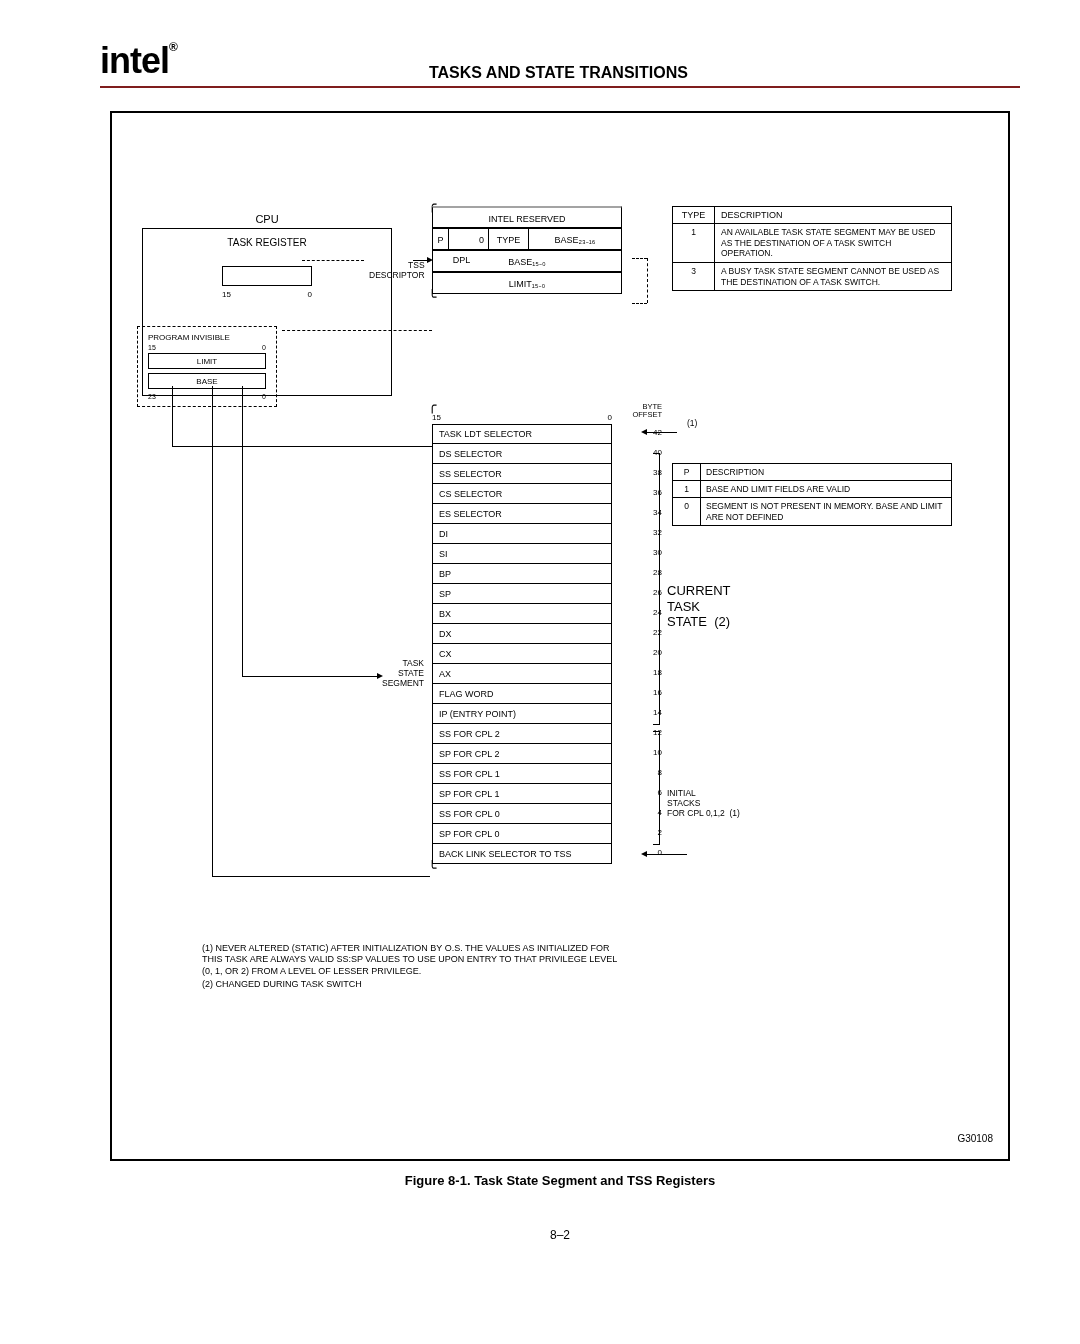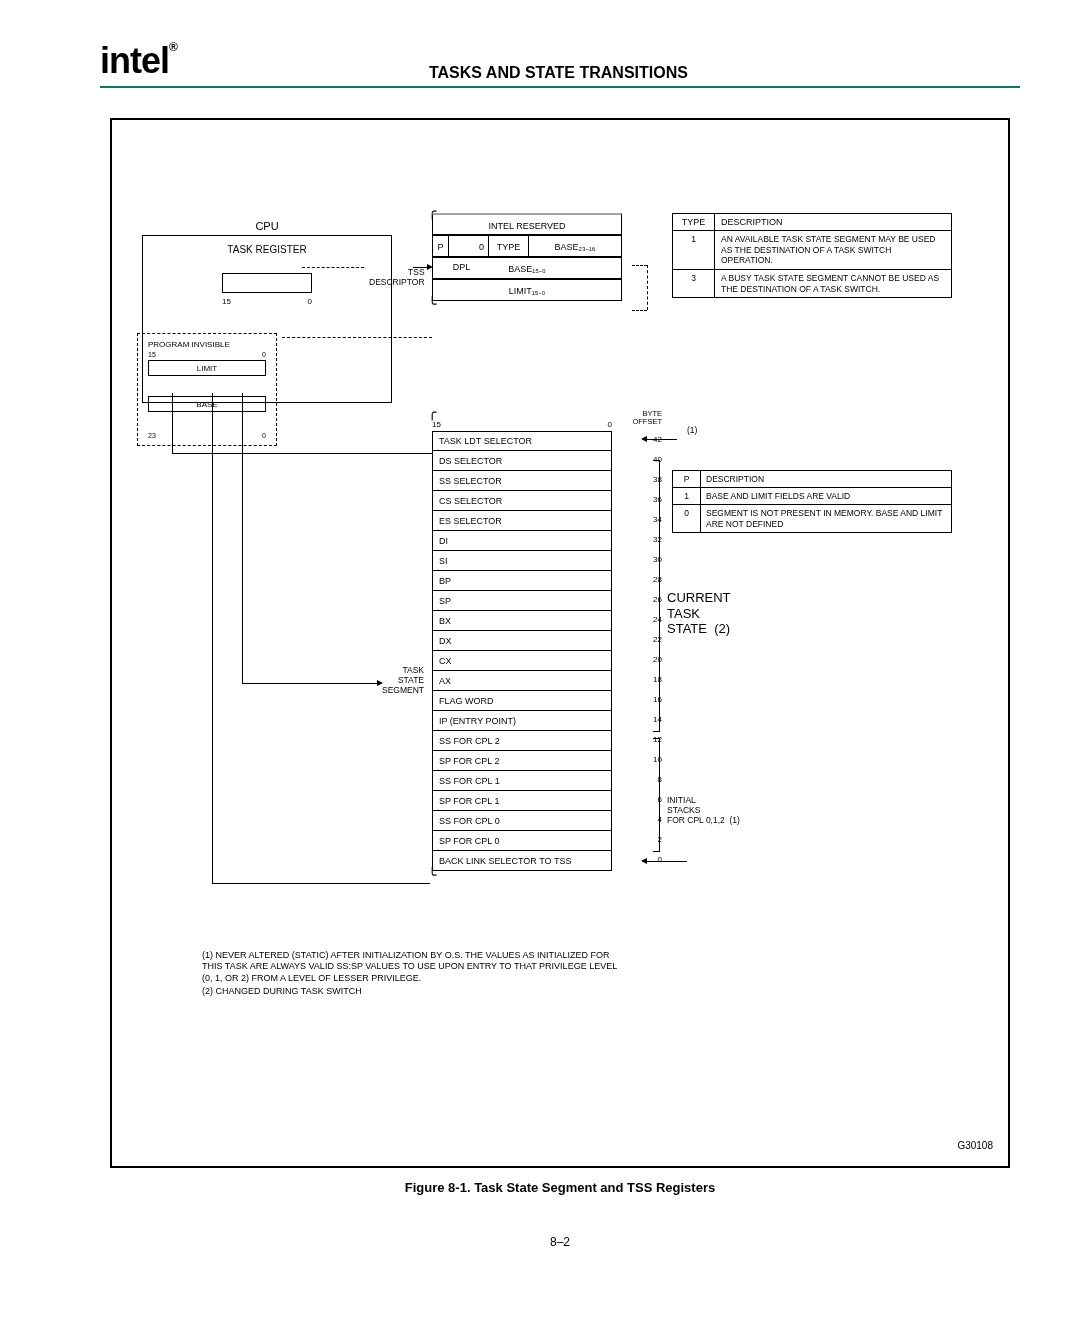--- a/index.html
+++ b/index.html
@@ -11,23 +11,23 @@
     background: #fff;
     width: 1080px;
   }
   .page {
     width: 1080px;
     padding: 40px 60px 40px 100px;
   }
   .header {
     display: flex;
     align-items: flex-end;
-    border-bottom: 2px solid #0f766e;
+    border-bottom: 2px solid #7f1d1d;
     padding-bottom: 4px;
-    margin-bottom: 30px;
+    margin-bottom: 23px;
   }
   .logo {
     font-size: 36px;
     font-weight: bold;
     font-family: "Arial Black", Arial, sans-serif;
     letter-spacing: -1px;
   }
   .logo sup { font-size: 12px; vertical-align: top; }
   .page-title {
     flex: 1;
@@ -59,21 +59,21 @@
   }
   .tr-scale { display:flex; justify-content: space-between; width:90px; margin:0 auto 6px; font-size:8px;}
   .dashed-box {
     border: 1px dashed #000;
     padding: 6px 10px;
     position: relative;
     width: 140px;
   }
   .pi-label { font-size:8px; text-align:left; margin-bottom:2px;}
   .pi-scale { display:flex; justify-content:space-between; font-size:7px; margin-bottom:2px;}
-  .small-box { border:1px solid #000; height:16px; margin-bottom:20px; position:relative;}
+  .small-box { border:1px solid #000; height:16px; margin-bottom:4px; position:relative;}
   .small-box-label{position:absolute;left:50%;top:50%;transform:translate(-50%,-50%);font-size:8px;}
 
   
   .desc-block { position:absolute; left:300px; top:3px; width:190px; }
   .desc-row { border:1px solid #000; height:22px; position:relative; font-size:9px; display:flex;}
   .desc-reserved { text-align:center; width:100%; line-height:22px;}
   .desc-cell { border-right:1px solid #000; text-align:center; line-height:22px;}
   
   
   .type-table { position:absolute; left:540px; top:3px; width:280px; border:1px solid #000; font-size:9px; }

